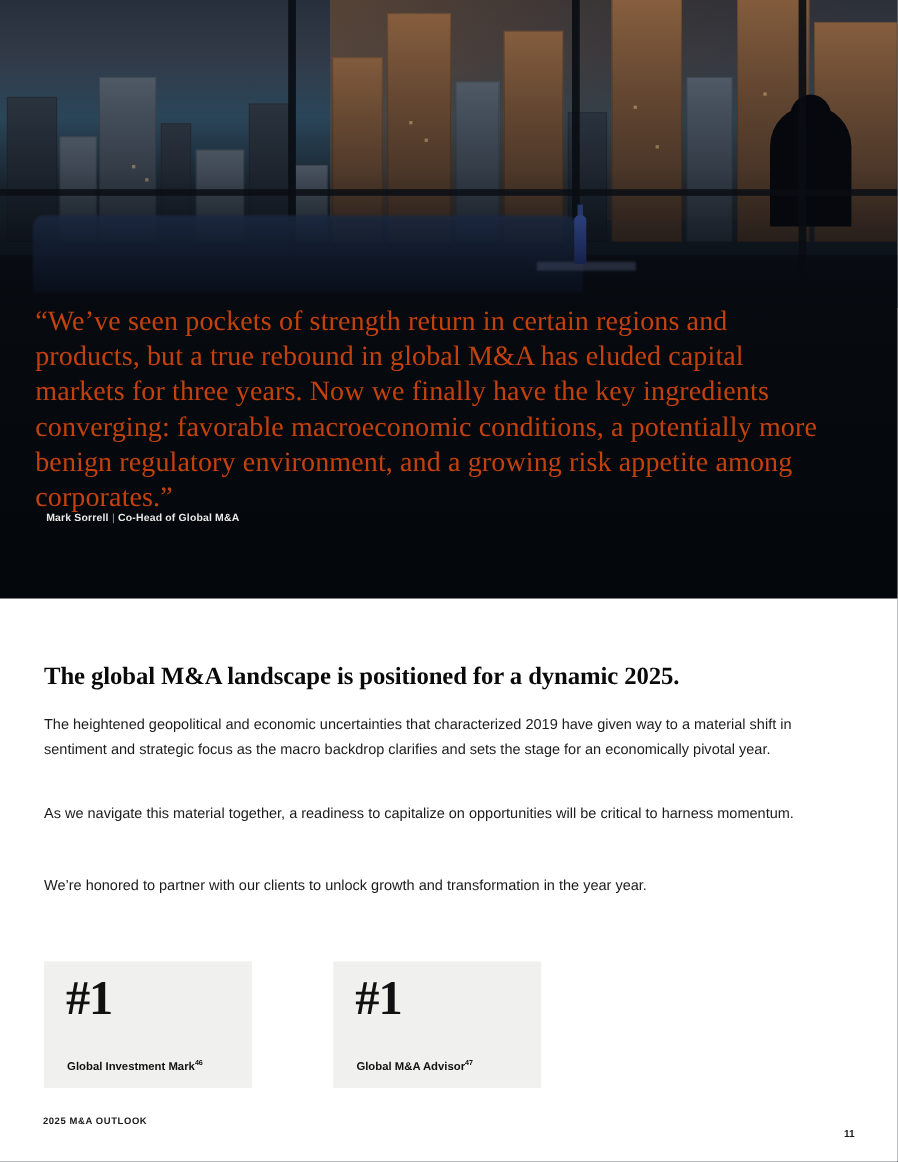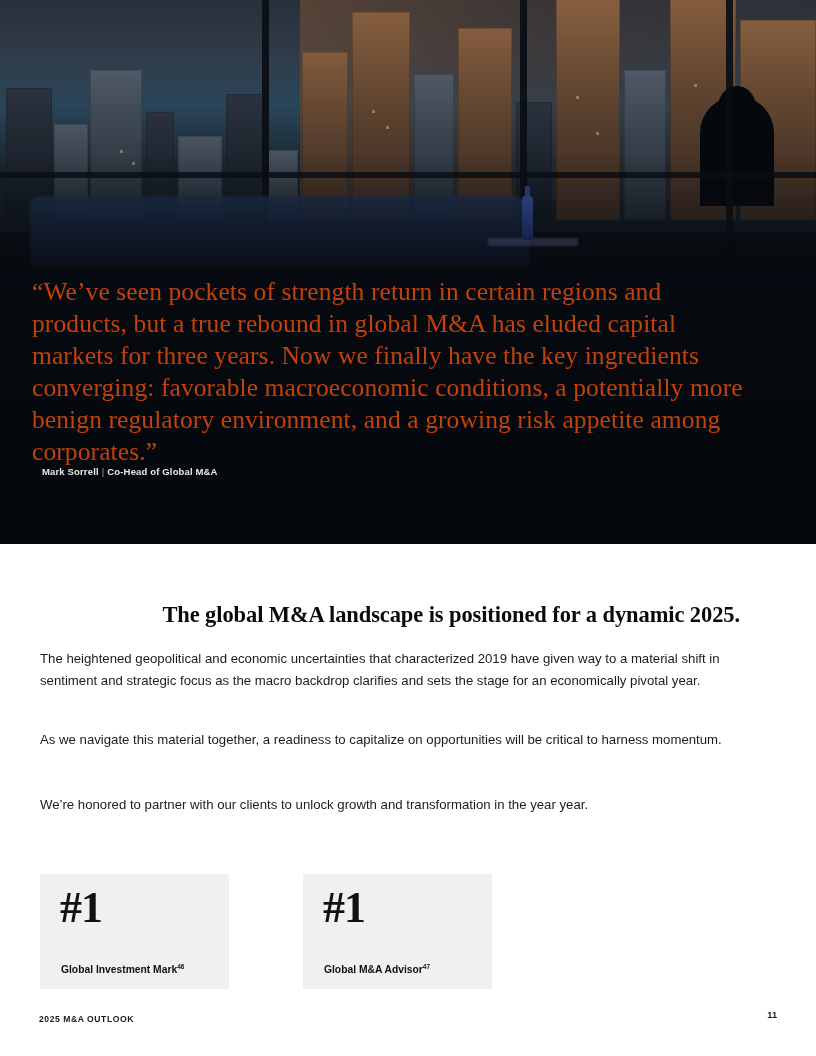--- a/index.html
+++ b/index.html
@@ -180,21 +180,20 @@
     position: absolute;
     left: 40px;
     top: 58px;
     width: 700px;
     margin: 0;
     font-family: "Liberation Serif", serif;
     font-size: 22.5px;
     font-weight: bold;
     color: #0a0a0a;
     letter-spacing: -0.1px;
-    text-align: right;
   }
   .para {
     position: absolute;
     left: 40px;
     width: 715px;
     margin: 0;
     font-size: 13.2px;
     line-height: 21.5px;
     color: #1b1b1b;
   }
@@ -253,21 +252,21 @@
     left: 39px;
     top: 4px;
     font-size: 8.6px;
     font-weight: bold;
     letter-spacing: 0.55px;
     color: #1a1a1a;
   }
   .footer-right {
     position: absolute;
     right: 39px;
-    top: 0;
+    top: 16px;
     font-size: 9.2px;
     font-weight: bold;
     color: #1a1a1a;
   }
 </style>
 </head>
 <body>
 
 <div class="page">
 

